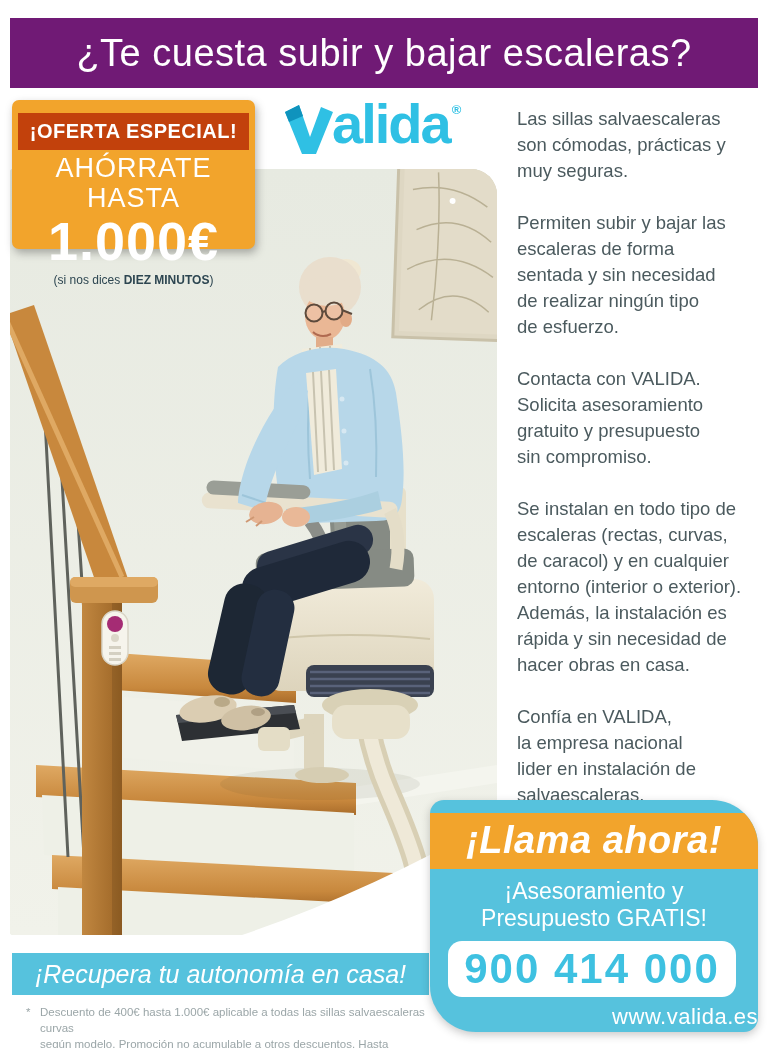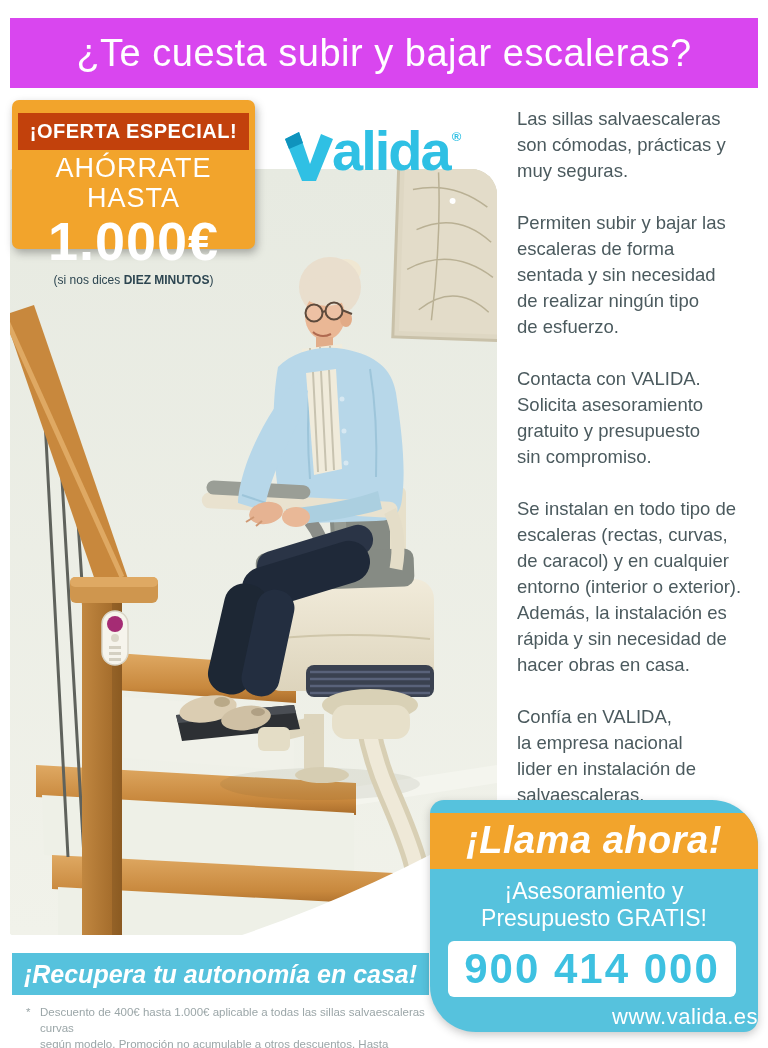--- a/index.html
+++ b/index.html
@@ -1,62 +1,62 @@
 <!DOCTYPE html>
 <html><head>
 <meta charset="utf-8">
 <style>
   html,body{margin:0;padding:0;background:#ffffff;}
   .page{position:relative;width:768px;height:1048px;margin:0 auto;background:#ffffff;
         font-family:"Liberation Sans", sans-serif;overflow:hidden;}
 
   
-  .top-banner{position:absolute;left:10px;top:18px;width:748px;height:70px;background:#d946ef;
+  .top-banner{position:absolute;left:10px;top:18px;width:748px;height:70px;background:#701a75;
               color:#ffffff;font-size:38px;font-weight:400;text-align:center;line-height:70px;letter-spacing:.5px;}
 
   
   .photo{position:absolute;left:10px;top:169px;width:487px;height:766px;overflow:hidden;
          border-radius:3px 26px 3px 3px;background:#e9ece4;z-index:1;}
   .photo svg{display:block;width:100%;height:100%;}
 
   
   .offer-box{position:absolute;left:12px;top:100px;width:243px;height:149px;background:#f2a42c;
              border-radius:7px;box-shadow:2px 4px 9px rgba(40,40,40,.35);z-index:3;text-align:center;}
   .offer-badge{display:inline-block;margin:13px auto 4px;padding:7px 12px;background:#c2410c;
                color:#ffffff;font-size:20px;font-weight:700;letter-spacing:.5px;}
   .offer-line{color:#ffffff;font-size:27px;font-weight:500;letter-spacing:1px;line-height:1.1;}
   .offer-amount{color:#ffffff;font-size:54px;font-weight:700;line-height:1.05;letter-spacing:1px;}
   .offer-cond{color:#2d4651;font-size:12px;margin-top:3px;}
   .offer-cond b{font-weight:700;}
 
   
-  .logo{position:absolute;left:283px;top:96px;height:62px;display:flex;align-items:flex-start;z-index:2;margin-top:27px;}
+  .logo{position:absolute;left:283px;top:96px;height:62px;display:flex;align-items:flex-start;z-index:2;}
   .logo svg{display:block;margin-top:4px;}
   .logo-rest{color:#2fc0e4;font-size:56px;font-weight:700;letter-spacing:-2px;line-height:56px;margin-left:-3px;}
   .logo-reg{color:#2fc0e4;font-size:13px;font-weight:700;margin-top:6px;margin-left:2px;}
 
   
   .right-col{position:absolute;left:517px;top:106px;width:246px;color:#4b5a5e;font-size:18.5px;line-height:26px;}
   .right-col p{margin:0 0 26px 0;white-space:pre-line;}
   .solution{color:#2e6cb0;font-size:24px;font-weight:700;font-style:italic;margin-top:2px;}
 
   
   .call-box{position:absolute;left:430px;top:800px;width:328px;height:232px;background:#56c2dd;
             border-radius:14px 46px 14px 46px;overflow:hidden;z-index:4;text-align:center;
             box-shadow:0 3px 8px rgba(40,40,40,.25);}
   .call-banner{margin-top:13px;height:56px;background:#f2a42c;color:#ffffff;
                font-size:38px;font-weight:700;font-style:italic;line-height:54px;letter-spacing:.5px;}
   .call-sub{margin-top:9px;color:#ffffff;font-size:23px;line-height:27px;white-space:pre-line;}
-  .phone-bar{margin:9px 22px 0 18px;height:56px;background:#ffffff;border-radius:6px;
+  .phone-bar{margin:9px 22px 0 18px;height:56px;background:#ffffff;border-radius:14px;
              color:#3ec1e1;font-size:42px;font-weight:700;line-height:56px;letter-spacing:2px;cursor:pointer;}
   .site{margin-top:7px;color:#ffffff;font-size:22px;letter-spacing:.5px;cursor:pointer;text-align:right;}
 
   
   .recover-bar{position:absolute;left:12px;top:953px;width:417px;height:42px;background:#56c2dd;
-               color:#ffffff;font-size:25px;font-style:italic;font-weight:700;text-align:center;line-height:42px;z-index:2;}
+               color:#ffffff;font-size:25px;font-style:italic;font-weight:400;text-align:center;line-height:42px;z-index:2;}
   .footnote{position:absolute;left:26px;top:1004px;width:410px;color:#9ba6a8;font-size:11.5px;line-height:16px;}
   .footnote .star{position:absolute;left:0;top:0;}
   .footnote .fn-text{display:block;margin-left:14px;white-space:pre-line;}
 </style>
 </head>
 <body>
 
 <div class="page">
 
   <div class="top-banner">¿Te cuesta subir y bajar escaleras?</div>

